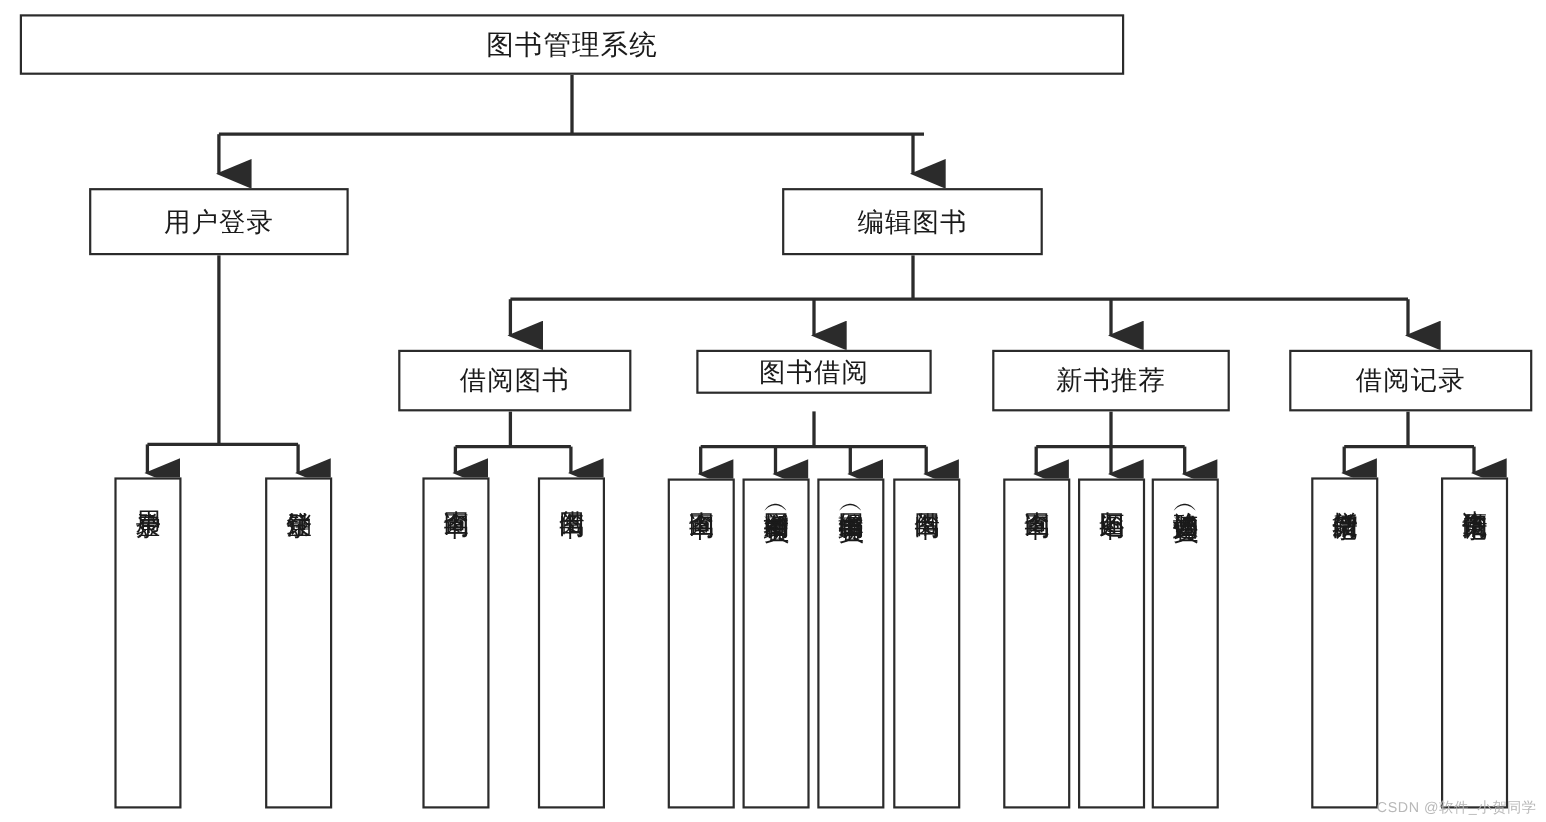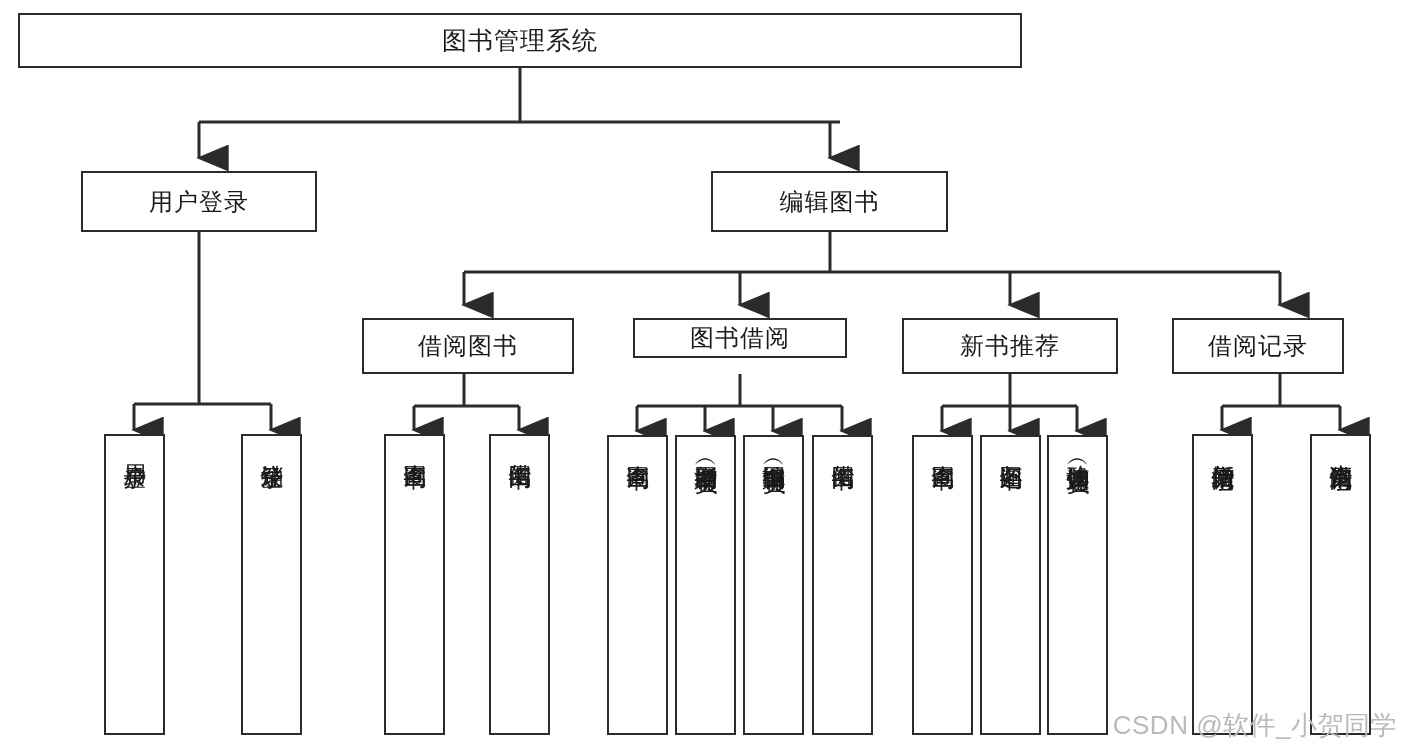--- a/index.html
+++ b/index.html
@@ -49,21 +49,21 @@
     display:block;
   }
   .htext{
     white-space:nowrap;
     letter-spacing:1px;
     display:block;
   }
   #watermark{
     position:absolute;
     right:8px;bottom:4px;
-    font-size:26px;
+    font-size:13px;
     color:#b9b9b9;
     letter-spacing:0.5px;
     white-space:nowrap;
     z-index:5;
     user-select:none;
   }
 </style>
 </head>
 <body>
 
@@ -132,21 +132,21 @@
 
   <div class="node lvl3" style="left:362px;top:318px;width:212px;height:56px;">
     <span class="htext">借阅图书</span>
   </div>
   <div class="node lvl3" style="left:633px;top:318px;width:214px;height:40px;">
     <span class="htext">图书借阅</span>
   </div>
   <div class="node lvl3" style="left:902px;top:318px;width:216px;height:56px;">
     <span class="htext">新书推荐</span>
   </div>
-  <div class="node lvl3" style="left:1172px;top:318px;width:172px;height:56px;">
+  <div class="node lvl3" style="left:1172px;top:318px;width:221px;height:56px;">
     <span class="htext">借阅记录</span>
   </div>
 
   <div class="node leaf" style="left:104px;top:434px;width:61px;height:301px;">
     <span class="vtext">用户登录</span>
   </div>
   <div class="node leaf" style="left:241px;top:434px;width:61px;height:301px;">
     <span class="vtext">注销登录</span>
   </div>
 

